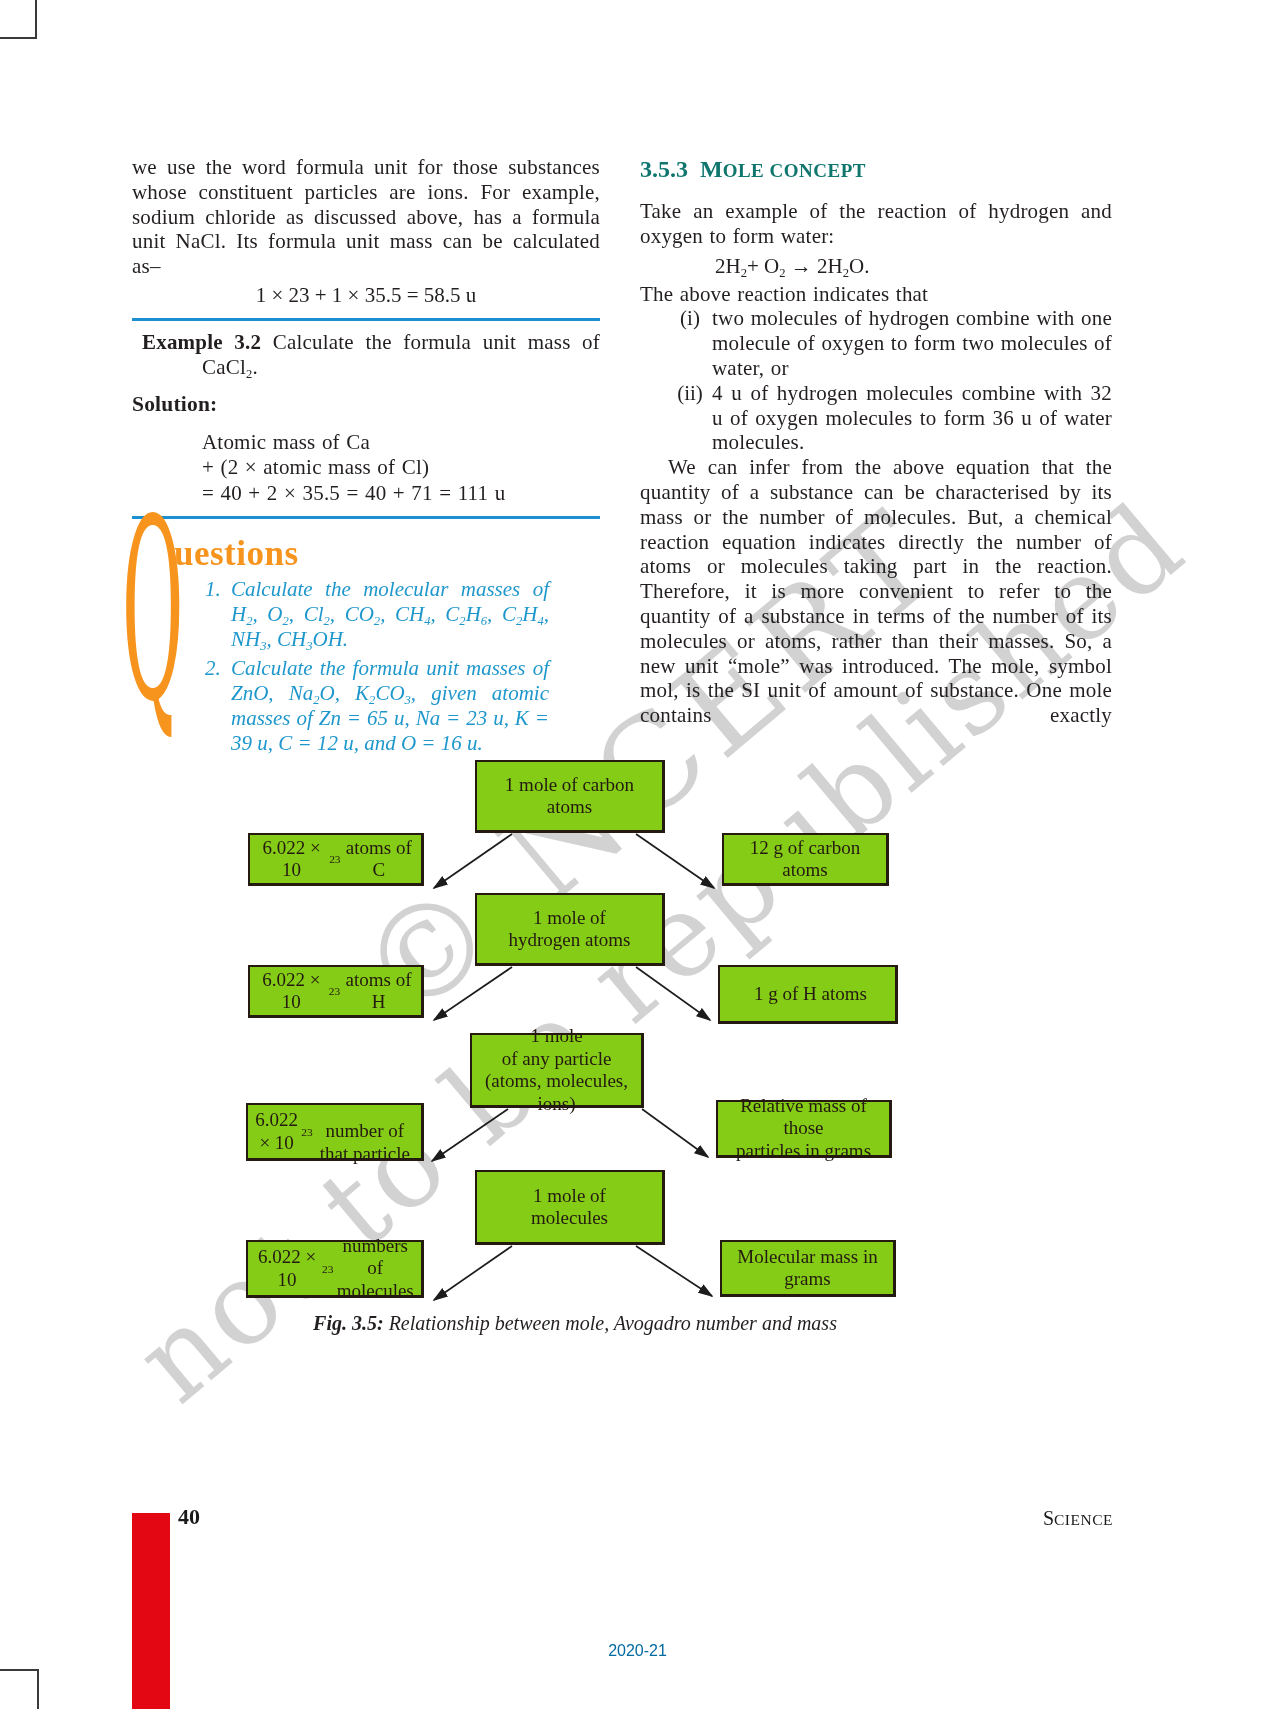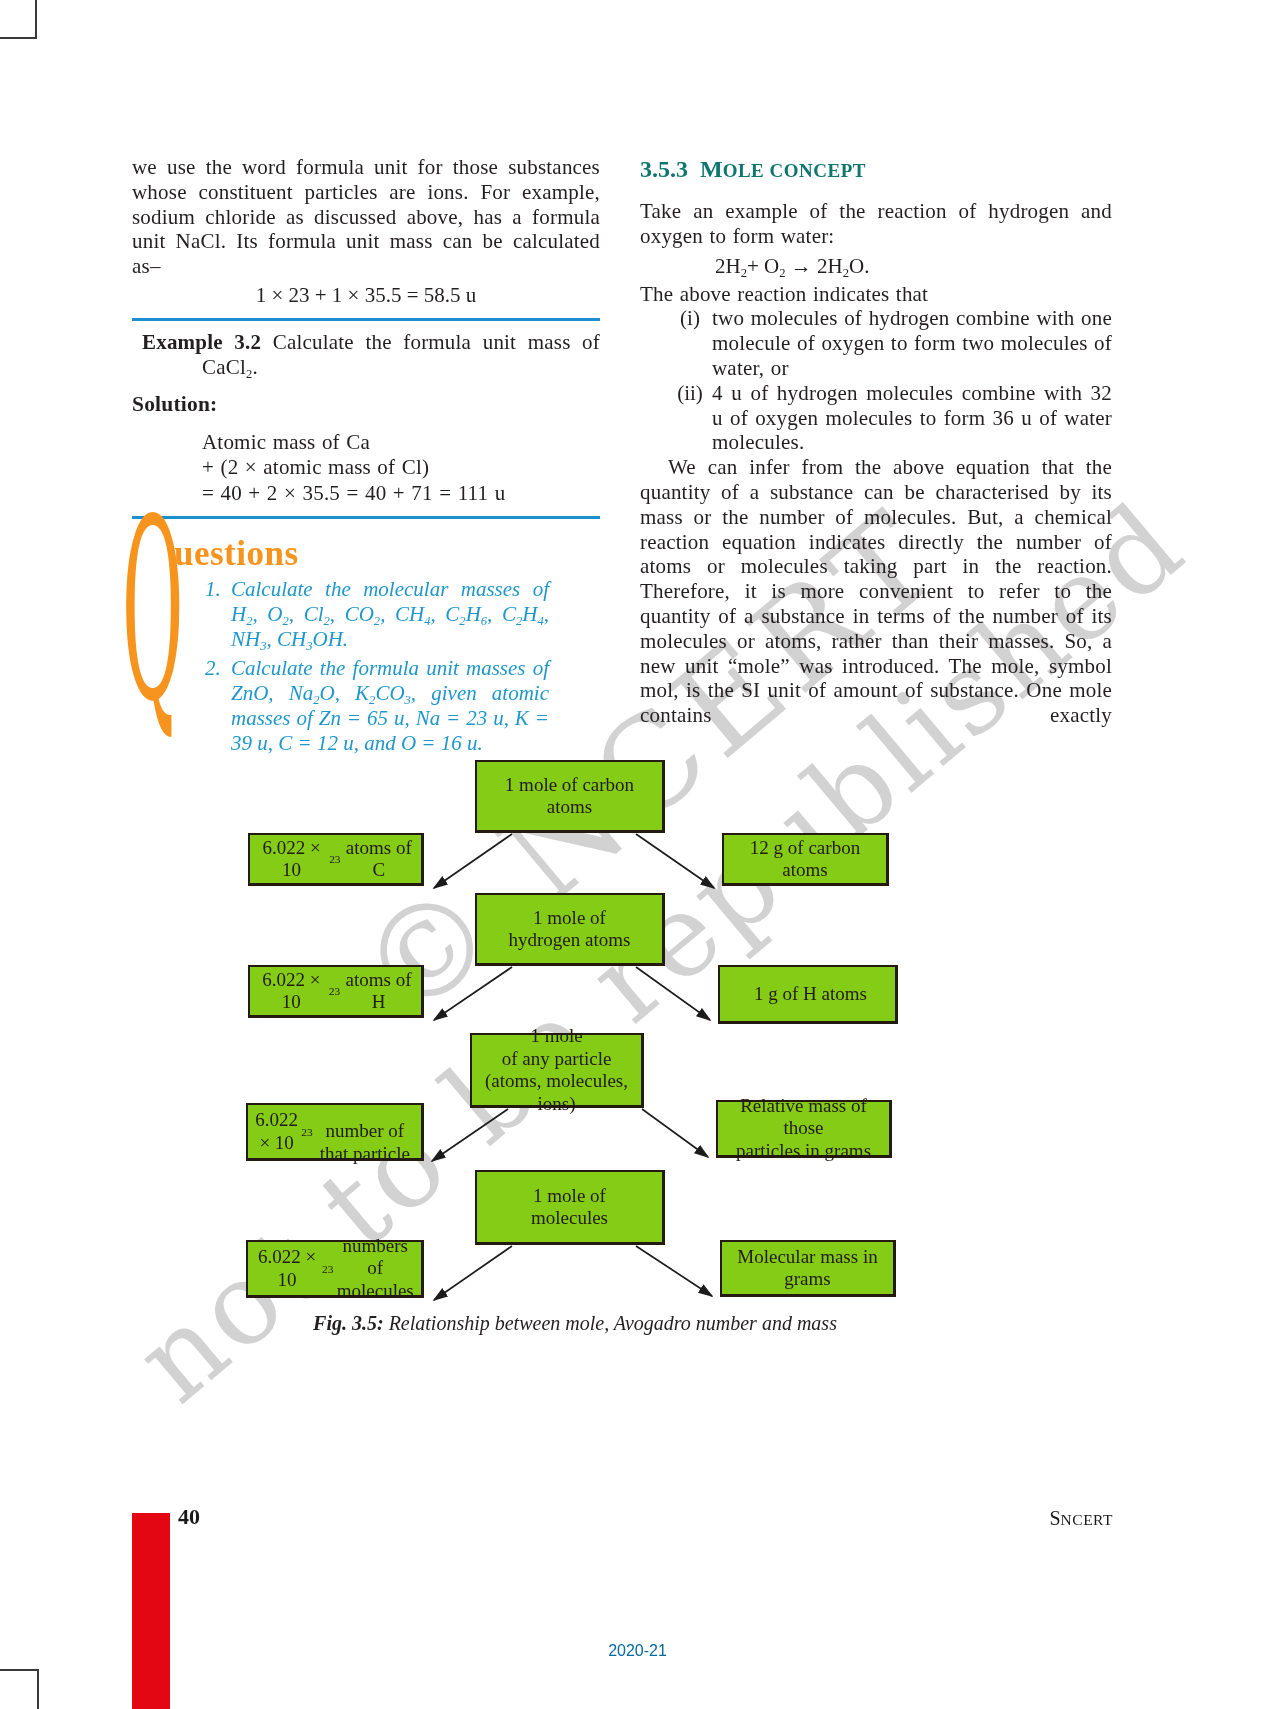--- a/index.html
+++ b/index.html
@@ -182,16 +182,16 @@
       <line x1="642" y1="1109" x2="708" y2="1157" marker-end="url(#ah)"></line>
       <line x1="512" y1="1246" x2="434" y2="1300" marker-end="url(#ah)"></line>
       <line x1="636" y1="1246" x2="712" y2="1296" marker-end="url(#ah)"></line>
     </g>
   </svg>
 
   <div class="caption"><b class="capb">Fig. 3.5:</b><span> Relationship between mole, Avogadro number and mass</span></div>
 
   <div class="redbar"></div>
   <div class="pagenum">40</div>
-  <div class="running"><span class="rs1">S</span><span class="rs2">NCERT</span></div>
+  <div class="running"><span class="rs1">S</span><span class="rs2">CIENCE</span></div>
   <div class="year">2020-21</div>
 
 </div>
 
 </body></html>

